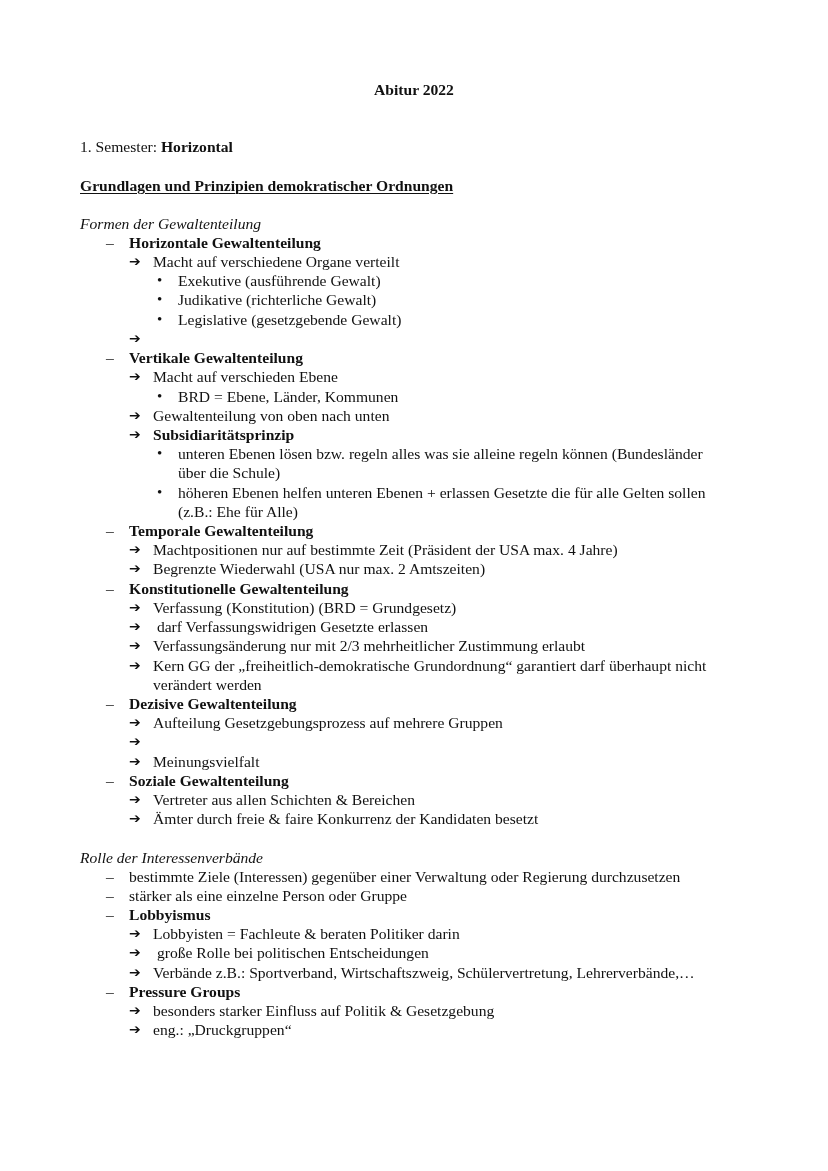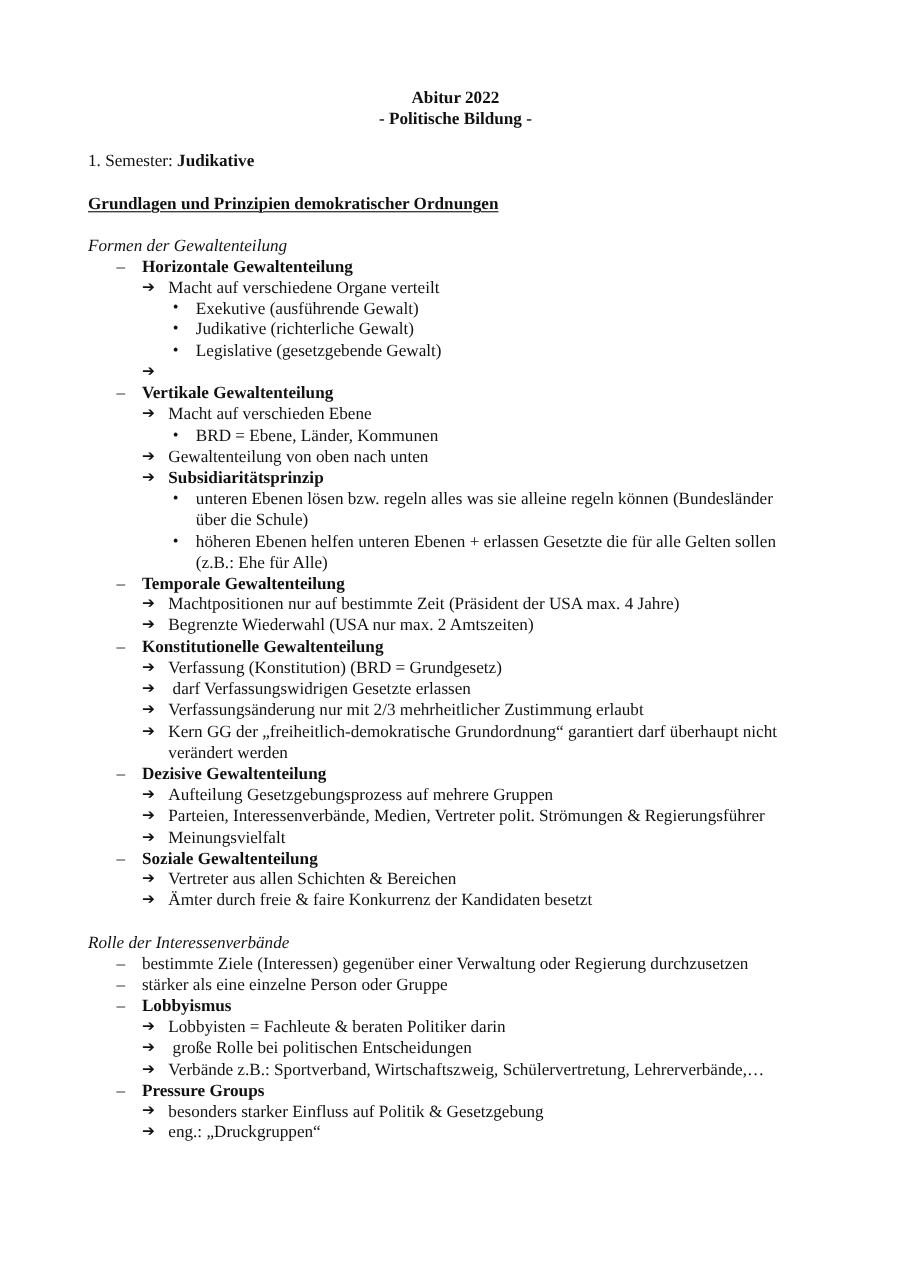--- a/index.html
+++ b/index.html
@@ -18,24 +18,23 @@
   .dash { font-weight: normal; }
   .arrow { font-family: "DejaVu Sans", sans-serif; font-size: 14px; font-weight: bold; }
   .bullet { font-size: 15px; }
 </style>
 </head>
 <body>
 
 <div class="page">
 
   <div class="line title" style="top:80px;">Abitur 2022</div>
-  <div class="line title" style="top:99px;">- Politische Bildung -</div>
 
   <div class="line" style="left:80px; top:137px;">
-    <span>1. Semester: </span><span class="bold">Judikative</span>
+    <span>1. Semester: </span><span class="bold">Horizontal</span>
   </div>
 
   <div class="line bold underline" style="left:80px; top:176px;">Grundlagen und Prinzipien demokratischer Ordnungen</div>
 
   <div class="line italic" style="left:80px; top:214px;">Formen der Gewaltenteilung</div>
 
   <span class="marker dash" style="left:106px; top:233px;">–</span>
   <div class="line bold" style="left:129px; top:233px;">Horizontale Gewaltenteilung</div>
   <span class="marker arrow" style="left:129px; top:252px;">➔</span>
   <div class="line" style="left:153px; top:252px;">Macht auf verschiedene Organe verteilt</div>
@@ -81,21 +80,20 @@
   <div class="line" style="left:153px; top:636px;">Verfassungsänderung nur mit 2/3 mehrheitlicher Zustimmung erlaubt</div>
   <span class="marker arrow" style="left:129px; top:656px;">➔</span>
   <div class="line" style="left:153px; top:656px;">Kern GG der „freiheitlich-demokratische Grundordnung“ garantiert darf überhaupt nicht</div>
   <div class="line" style="left:153px; top:675px;">verändert werden</div>
 
   <span class="marker dash" style="left:106px; top:694px;">–</span>
   <div class="line bold" style="left:129px; top:694px;">Dezisive Gewaltenteilung</div>
   <span class="marker arrow" style="left:129px; top:713px;">➔</span>
   <div class="line" style="left:153px; top:713px;">Aufteilung Gesetzgebungsprozess auf mehrere Gruppen</div>
   <span class="marker arrow" style="left:129px; top:732px;">➔</span>
-  <div class="line" style="left:153px; top:732px;">Parteien, Interessenverbände, Medien, Vertreter polit. Strömungen &amp; Regierungsführer</div>
   <span class="marker arrow" style="left:129px; top:752px;">➔</span>
   <div class="line" style="left:153px; top:752px;">Meinungsvielfalt</div>
 
   <span class="marker dash" style="left:106px; top:771px;">–</span>
   <div class="line bold" style="left:129px; top:771px;">Soziale Gewaltenteilung</div>
   <span class="marker arrow" style="left:129px; top:790px;">➔</span>
   <div class="line" style="left:153px; top:790px;">Vertreter aus allen Schichten &amp; Bereichen</div>
   <span class="marker arrow" style="left:129px; top:809px;">➔</span>
   <div class="line" style="left:153px; top:809px;">Ämter durch freie &amp; faire Konkurrenz der Kandidaten besetzt</div>
 

